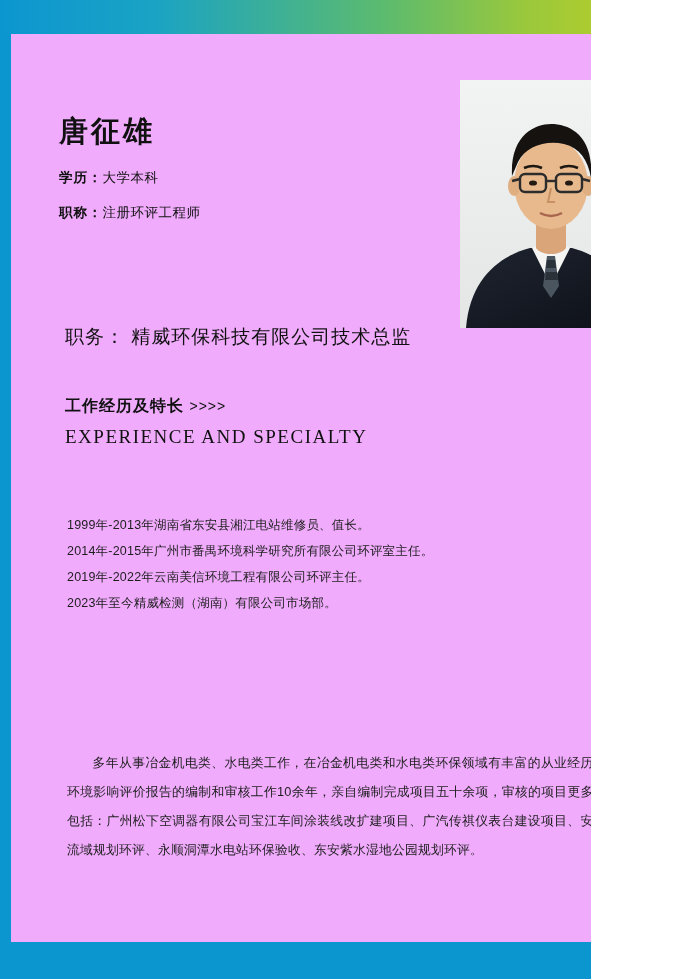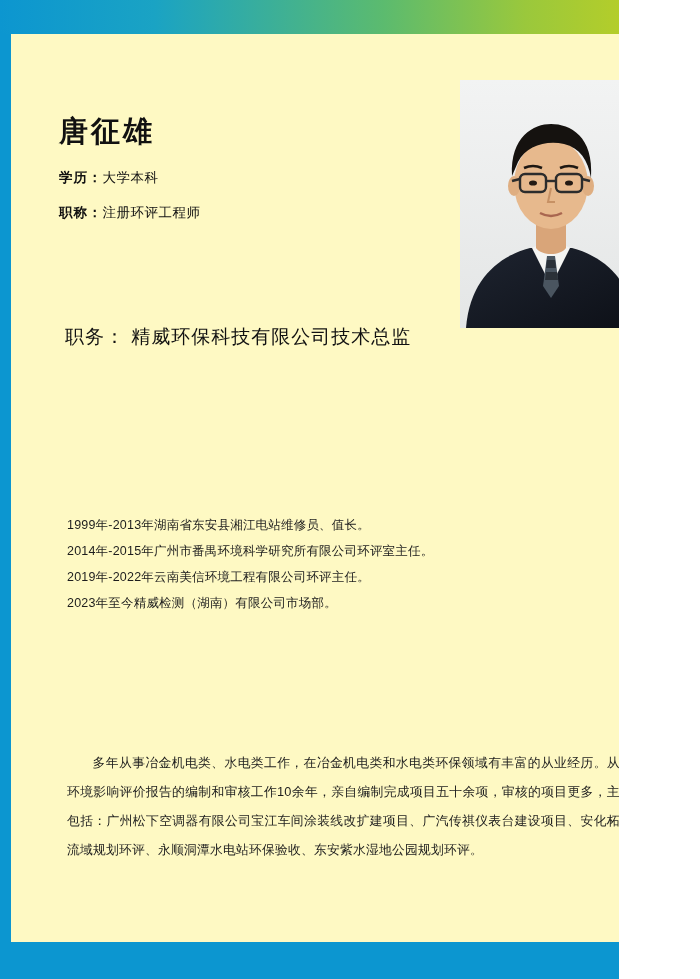--- a/index.html
+++ b/index.html
@@ -12,23 +12,22 @@
     background: #ffffff;
     font-family: "Liberation Sans", sans-serif;
     color: #1a1a1a;
     overflow: hidden;
     position: relative;
   }
   .page {
     position: relative;
     width: 591px;
     height: 979px;
-    background: #fef9c3;
+    background: #f0abfc;
     overflow: hidden;
-    padding-left: 28px;
   }
   
   .top-band {
     position: absolute;
     top: 0; left: 0;
     width: 700px;
     height: 34px;
     background: linear-gradient(90deg, #0c96d0 0%, #1aa3c4 22%, #5cbb6e 55%, #9ac83c 75%, #c9d21b 100%);
   }
   
@@ -236,20 +235,27 @@
           <path d="M100 88 Q109 84 118 88" stroke="#1d1712" stroke-width="2.6" fill="none"></path>
 
           <path d="M91 108 L88 122 L95 122" stroke="#c79164" stroke-width="2" fill="none"></path>
           <path d="M80 133 Q91 139 102 133" stroke="#a9664f" stroke-width="2.4" fill="none"></path>
         </svg>
       </div>
     </div>
 
     <div class="position-line">职务： 精威环保科技有限公司技术总监</div>
 
+    <div class="section-head" style="top:362px;">
+      <div class="sh-cn">
+        <span>工作经历及特长</span>
+        <span class="arrows">&gt;&gt;&gt;&gt;</span>
+      </div>
+      <div class="sh-en">EXPERIENCE   AND   SPECIALTY</div>
+    </div>
 
 
     <div class="exp-list">
       <div class="exp-item">1999年-2013年湖南省东安县湘江电站维修员、值长。</div>
       <div class="exp-item">2014年-2015年广州市番禺环境科学研究所有限公司环评室主任。</div>
       <div class="exp-item">2019年-2022年云南美信环境工程有限公司环评主任。</div>
       <div class="exp-item">2023年至今精威检测（湖南）有限公司市场部。</div>
     </div>
 
 

